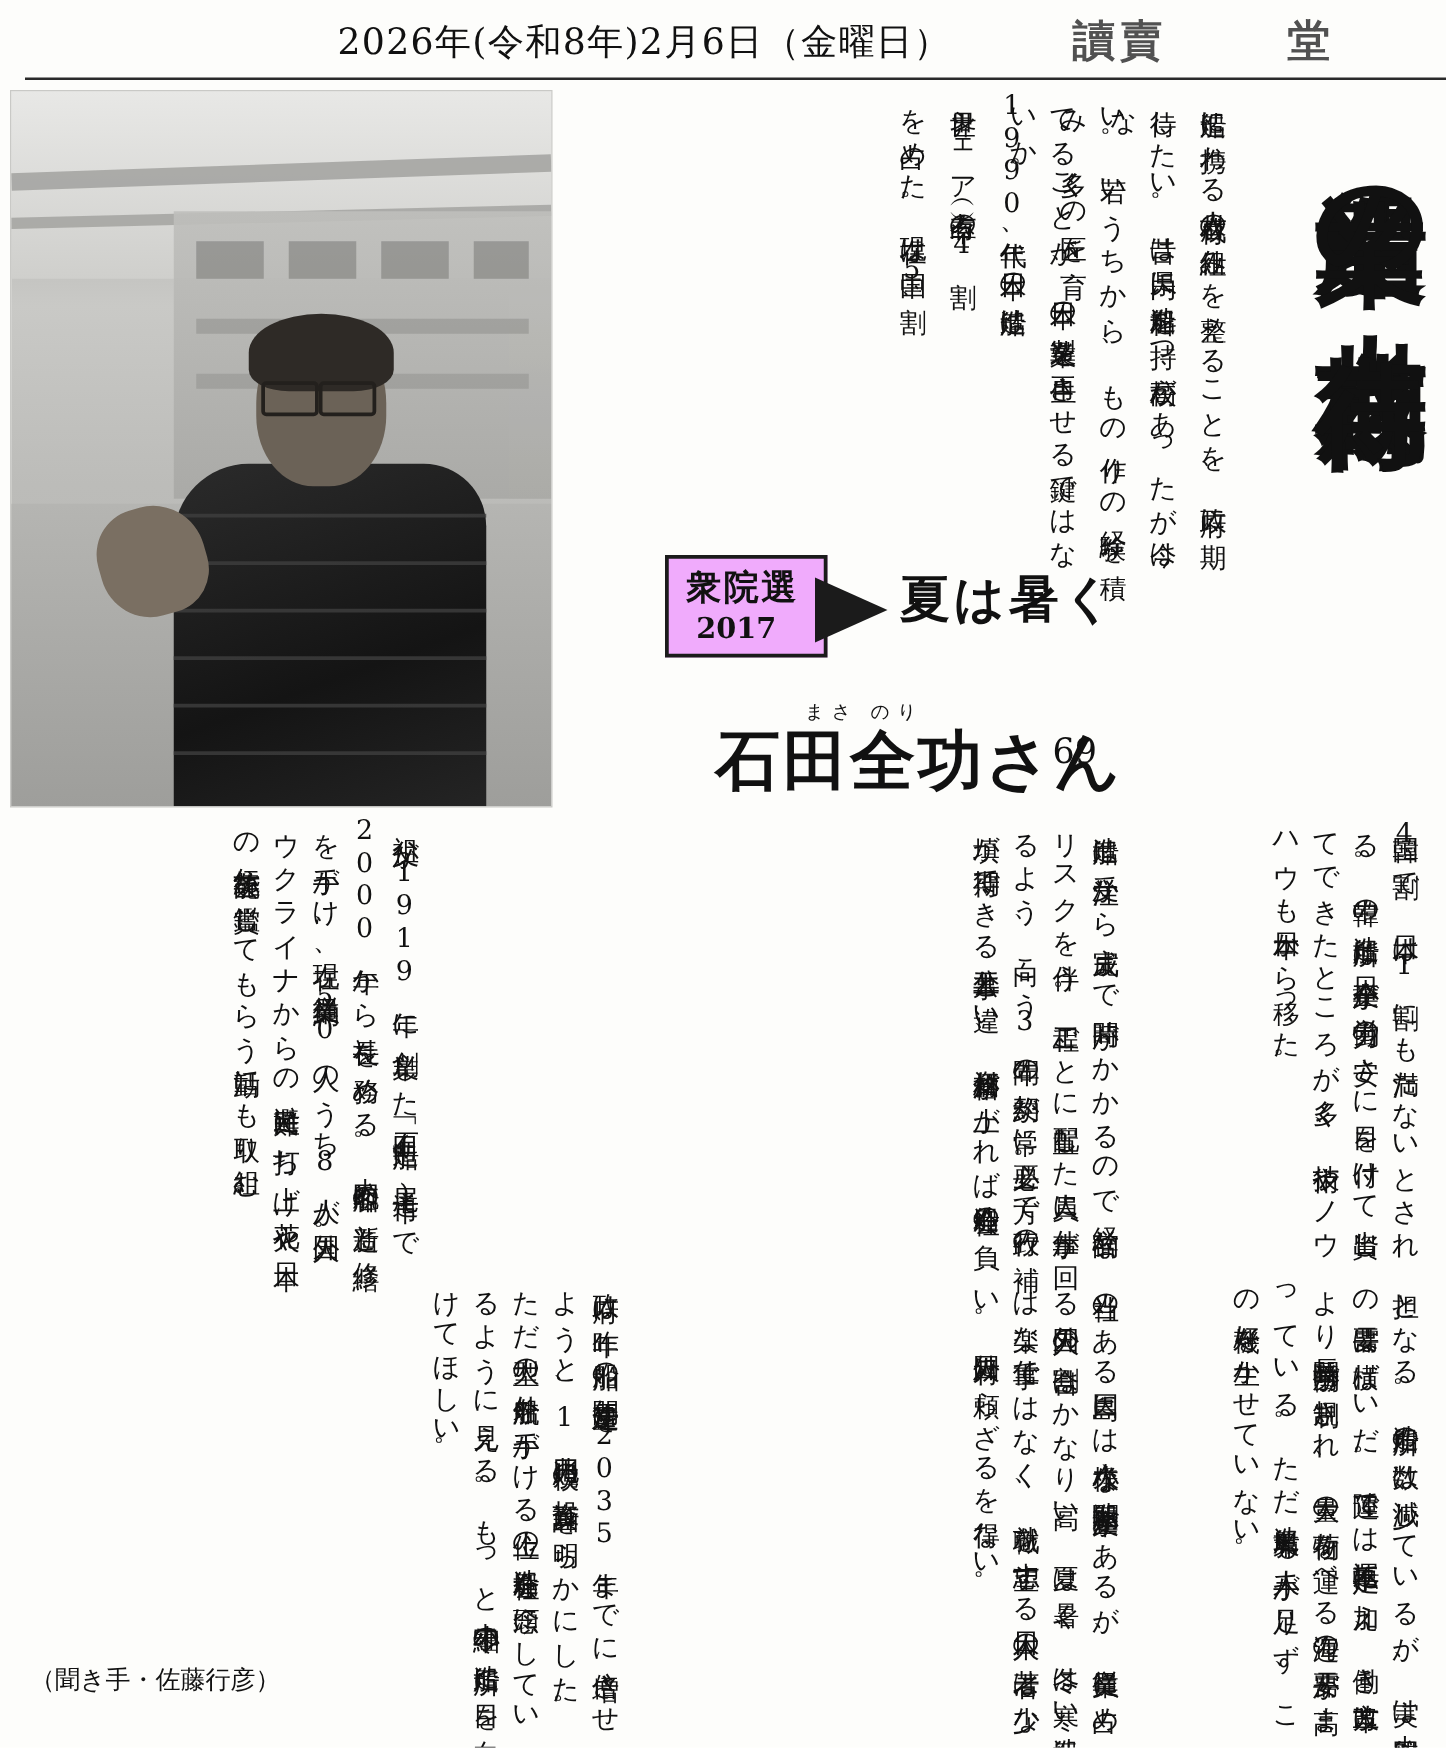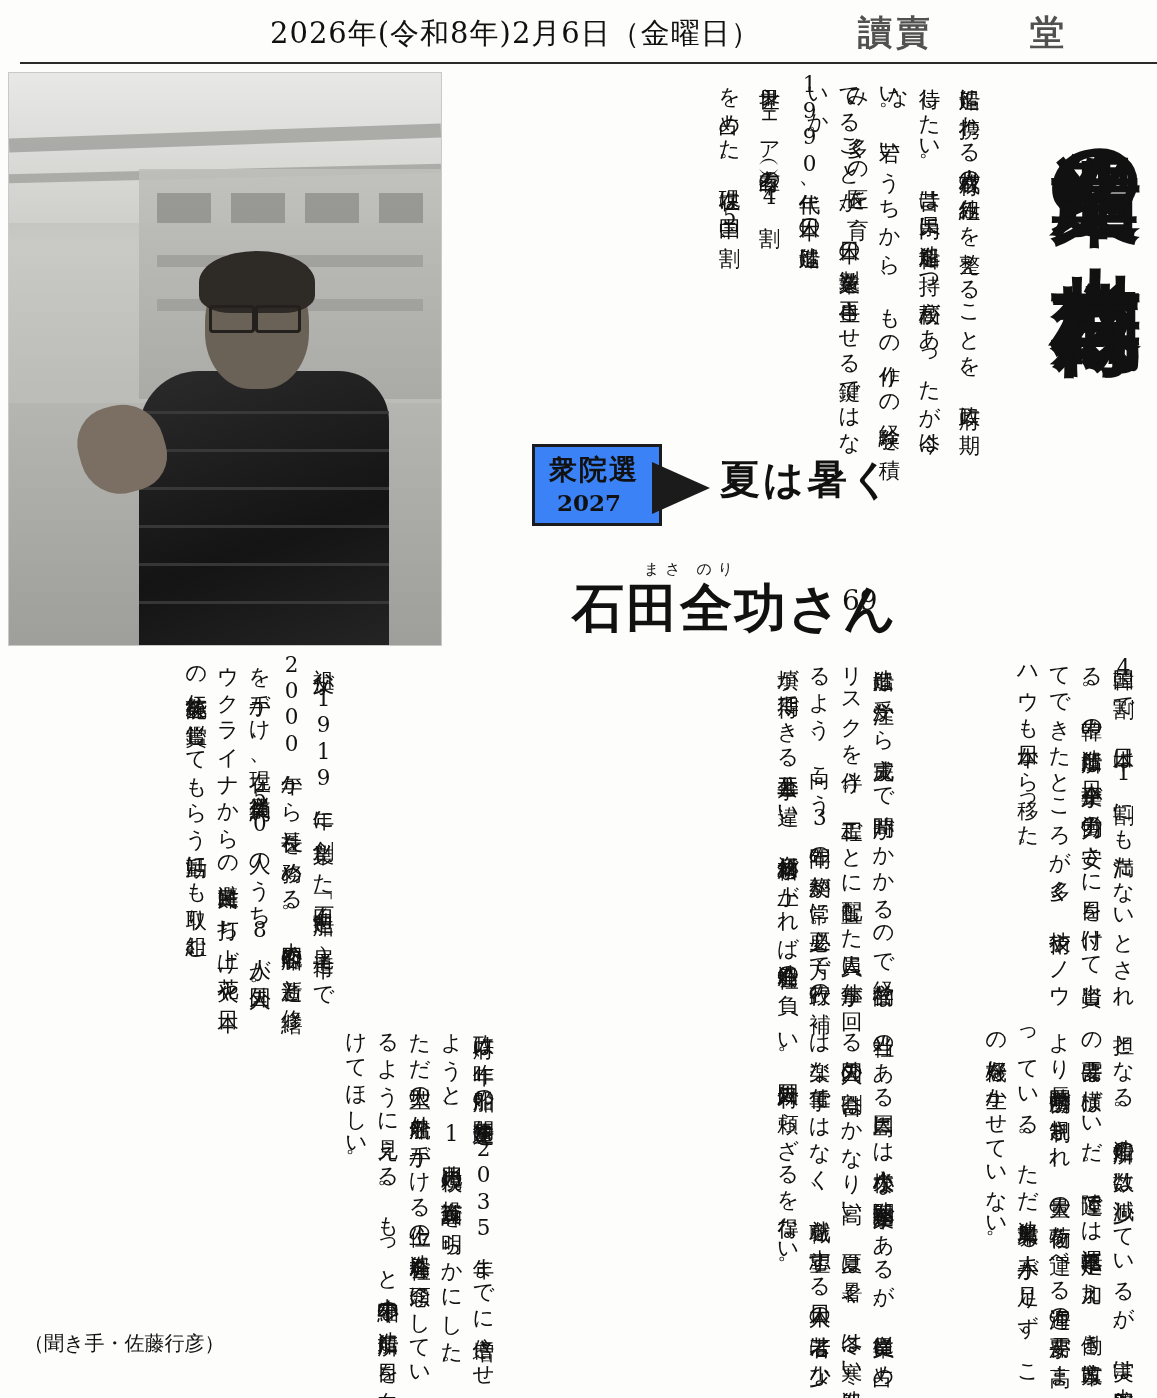--- a/index.html
+++ b/index.html
@@ -102,21 +102,21 @@
   #photo .hand{
     position:absolute;left:-26px;top:162px;width:86px;height:88px;
     background:#7a6f62;border-radius:42% 48% 40% 46%;transform:rotate(-16deg);
   }
   
   #badge{
     position:absolute;left:524px;top:440px;width:380px;height:92px;
   }
   #badge-box{
     position:absolute;left:8px;top:4px;width:124px;height:76px;
-    border:3px solid #1b1b1b;background:#3b82f6;
+    border:3px solid #1b1b1b;background:#f0abfc;
   }
   #badge-kanji{
     position:absolute;left:14px;top:4px;font-size:28px;font-weight:bold;letter-spacing:2px;
   }
   #badge-year{
     position:absolute;left:22px;top:42px;font-size:23px;font-weight:bold;
     font-family:"DejaVu Serif","Liberation Serif",serif;
   }
   #badge-arrow{
     position:absolute;left:128px;top:22px;width:0;height:0;
@@ -214,21 +214,21 @@
 <div class="vcol" id="up-c2">待したい。昔は県内に造船科を持つ高校があったが今はな</div>
 <div class="vcol" id="up-c3">い。若いうちから、もの作りの経験を積み、多くの匠を育</div>
 <div class="vcol" id="up-c4">てることが、日本の製造業を再生させる鍵ではないか。</div>
 <div class="vcol" id="up-c5">1990年代、日本の造船は</div>
 <div class="vcol" id="up-c6">世界シェア（占有率）の4割</div>
 <div class="vcol" id="up-c7">を占めた。現在は中国5割、</div>
 
 <div id="badge">
   <div id="badge-box">
     <div id="badge-kanji">衆院選</div>
-    <div id="badge-year">2027</div>
+    <div id="badge-year">2017</div>
   </div>
   <div id="badge-arrow"></div>
   <div id="badge-title">夏は暑く</div>
 </div>
 
 <div id="byline">
   <div id="byline-ruby" class="ruby-small">まさ のり</div>
   <div id="byline-name">石田全功さん</div>
   <div id="byline-age">69</div>
 </div>

